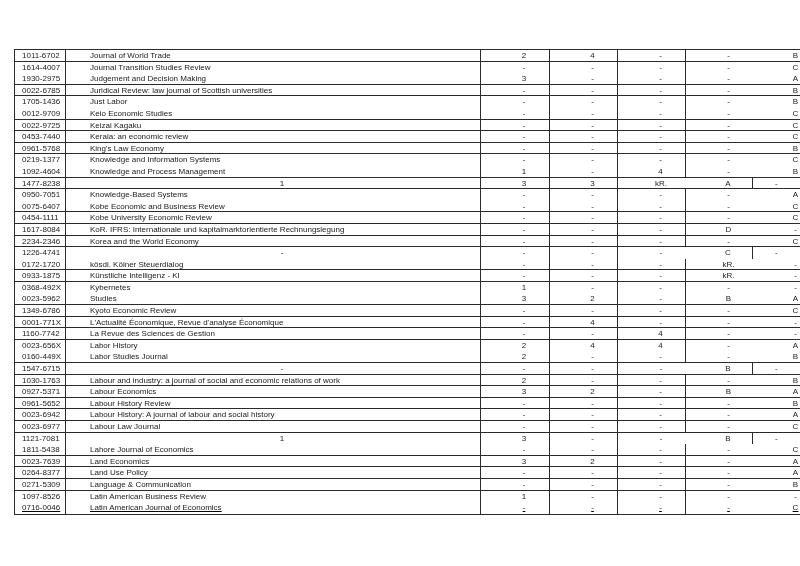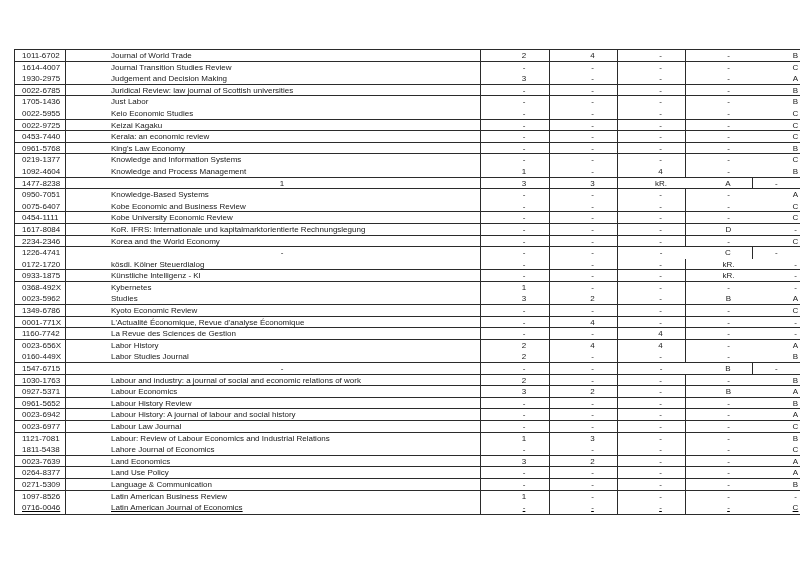--- a/index.html
+++ b/index.html
@@ -43,21 +43,20 @@
     overflow: hidden;
     box-sizing: border-box;
   }
   .c-issn {
     padding-left: 7px;
     border-right: 1px solid #2b2b2b;
   }
   .c-title {
     padding-left: 6px;
     border-right: 1px solid #2b2b2b;
-    margin-left: 21px;
   }
   .c-num {
     text-align: center;
     border-right: 1px solid #2b2b2b;
   }
   .c-kr {
     text-align: center;
     
   }
   .c-letter {
@@ -122,21 +121,21 @@
     <div class="cell c-title">Just Labor</div>
     <div class="cell c-num">-</div>
     <div class="cell c-num">-</div>
     <div class="cell c-num">-</div>
     <div class="cell c-kr">-</div>
     <div class="cell c-letter">B</div>
     <div class="cell c-last">-</div>
   </div>
 
   <div class="row sep">
-    <div class="cell c-issn">0022-5955</div>
+    <div class="cell c-issn">0012-9709</div>
     <div class="cell c-title">Keio Economic Studies</div>
     <div class="cell c-num">-</div>
     <div class="cell c-num">-</div>
     <div class="cell c-num">-</div>
     <div class="cell c-kr">-</div>
     <div class="cell c-letter">C</div>
     <div class="cell c-last">-</div>
   </div>
 
   <div class="row sep">
@@ -428,21 +427,20 @@
     <div class="cell c-num">-</div>
     <div class="cell c-num">-</div>
     <div class="cell c-num">-</div>
     <div class="cell c-kr">-</div>
     <div class="cell c-letter">C</div>
     <div class="cell c-last">-</div>
   </div>
 
   <div class="row">
     <div class="cell c-issn">1121-7081</div>
-    <div class="cell c-title">Labour: Review of Labour Economics and Industrial Relations</div>
     <div class="cell c-num">1</div>
     <div class="cell c-num">3</div>
     <div class="cell c-num">-</div>
     <div class="cell c-kr">-</div>
     <div class="cell c-letter">B</div>
     <div class="cell c-last">-</div>
   </div>
 
   <div class="row sep">
     <div class="cell c-issn">1811-5438</div>

